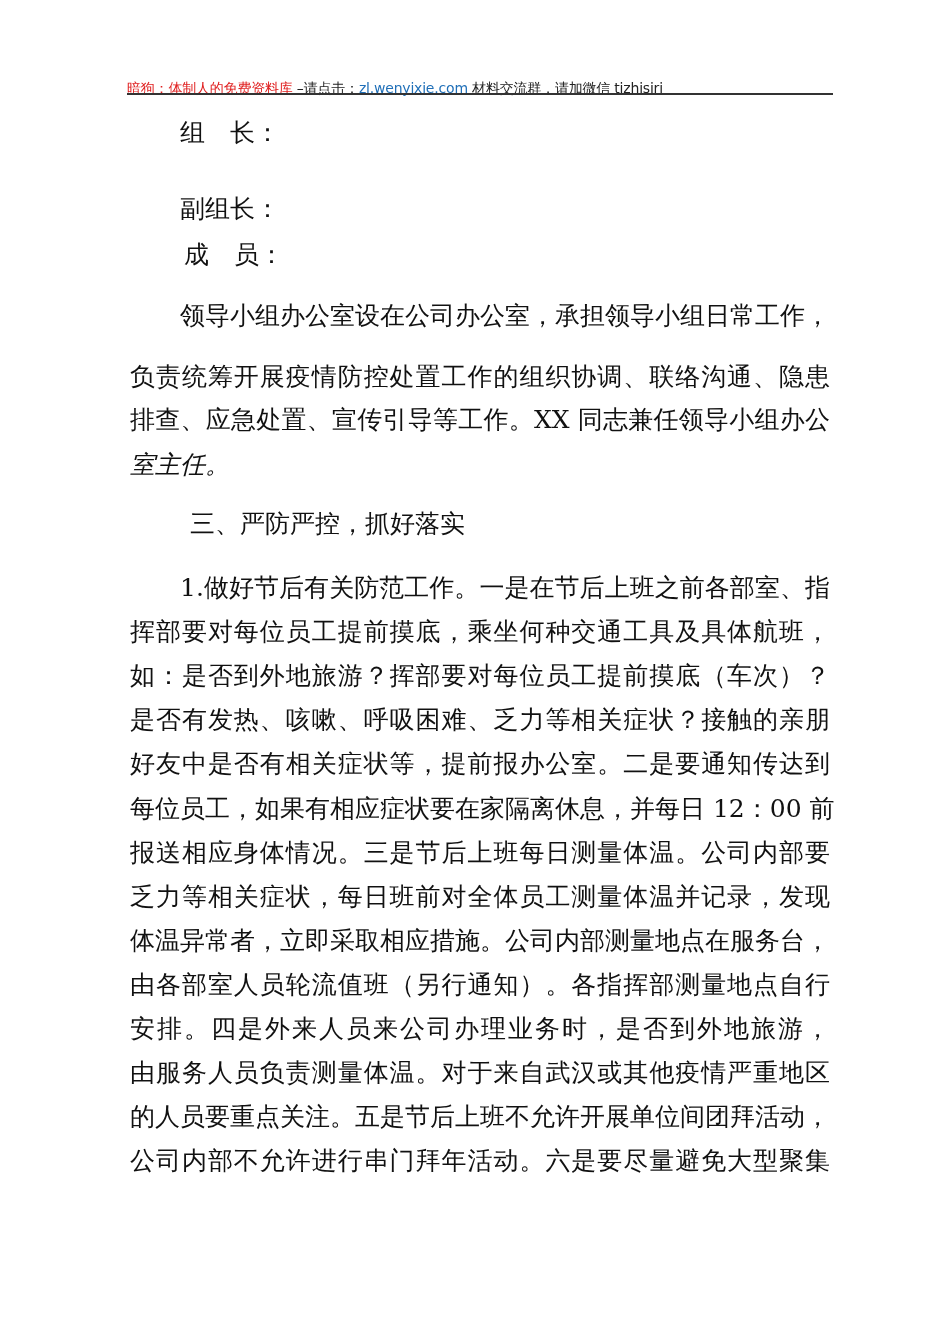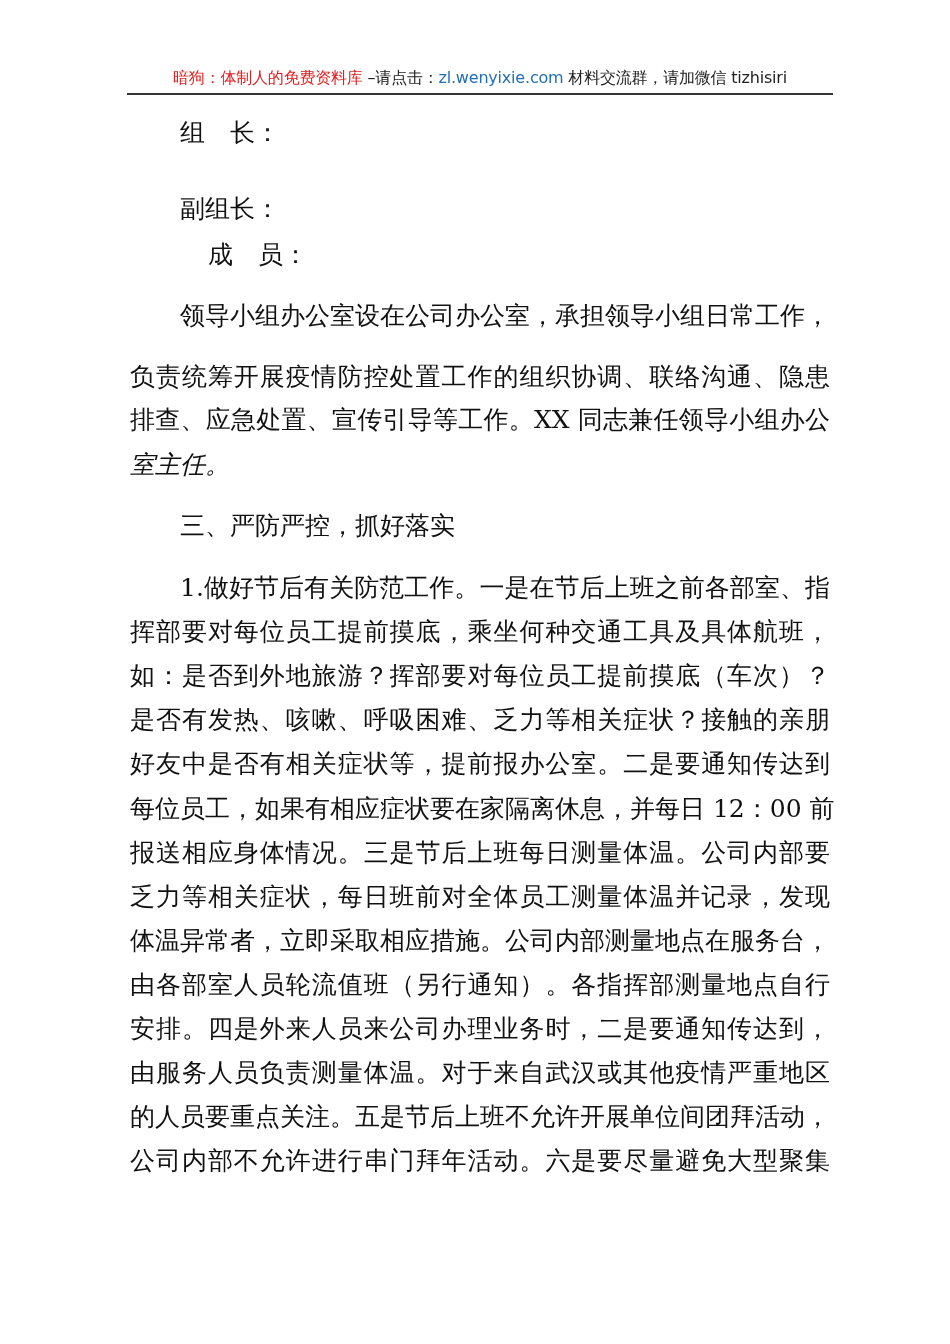--- a/index.html
+++ b/index.html
@@ -1,56 +1,56 @@
 <!DOCTYPE html>
 <html><head>
   <meta charset="utf-8">
   <style>
     html, body { margin: 0; padding: 0; background: #ffffff; }
     body { width: 950px; height: 1344px; position: relative; overflow: hidden;
            font-family: "DejaVu Serif", "Liberation Serif", serif; color: #111; }
-    .header { position: absolute; left: 127px; top: 68px; width: 706px; height: 26px;
-              font-family: "DejaVu Sans", "Liberation Sans", sans-serif; font-size: 16px;
-              text-align: center; white-space: nowrap; letter-spacing: -0.2px; }
+    .header { position: absolute; left: 127px; top: 80px; width: 706px; height: 26px;
+              font-family: "DejaVu Sans", "Liberation Sans", sans-serif; font-size: 14px;
+              text-align: left; white-space: nowrap; letter-spacing: -0.2px; }
     .header .red { color: #e02020; }
     .header .dark { color: #222; }
     .header .link { color: #1f6fb8; }
     .header-rule { position: absolute; left: 127px; top: 93px; width: 706px; height: 2px; background: #333; }
     .line { position: absolute; left: 130px; width: 700px; font-size: 25px; line-height: 30px;
             white-space: nowrap; text-align: justify; text-align-last: justify; letter-spacing: 0; }
     .line.last { text-align-last: left; font-style: italic; }
     .label { position: absolute; font-size: 25px; line-height: 30px; white-space: nowrap; }
-    .heading { position: absolute; left: 180px; font-size: 25px; line-height: 30px;
-               font-family: Liberation Serif, serif; white-space: nowrap; }
+    .heading { position: absolute; left: 190px; font-size: 25px; line-height: 30px;
+               font-family: Liberation Mono, monospace; white-space: nowrap; }
   </style>
 </head>
 <body>
 
 <div class="header">
   <span class="red">暗狗：体制人的免费资料库</span><span class="dark"> –请点击：</span><span class="link">zl.wenyixie.com</span><span class="dark">    材料交流群，请加微信 tizhisiri</span>
 </div>
 <div class="header-rule"></div>
 
 <div class="label" style="left:180px; top:118px;">组　长：</div>
 <div class="label" style="left:180px; top:178px;margin-top:16px;">副组长：</div>
-<div class="label" style="left:208px; top:240px;">成　员：</div>
+<div class="label" style="left:184px; top:240px;">成　员：</div>
 
 <div class="line" style="left:180px; width:650px; top:301px;">领导小组办公室设在公司办公室，承担领导小组日常工作，</div>
 <div class="line" style="top:362px;">负责统筹开展疫情防控处置工作的组织协调、联络沟通、隐患</div>
 <div class="line" style="top:405px;">排查、应急处置、宣传引导等工作。XX 同志兼任领导小组办公</div>
 <div class="line last" style="top:450px;">室主任。</div>
 
 <div class="heading" style="top:511px;">三、严防严控，抓好落实</div>
 
 <div class="line" style="left:180px; width:650px; top:573px;">1.做好节后有关防范工作。一是在节后上班之前各部室、指</div>
 <div class="line" style="top:617px;">挥部要对每位员工提前摸底，乘坐何种交通工具及具体航班，</div>
 <div class="line" style="top:661px;">如：是否到外地旅游？挥部要对每位员工提前摸底（车次）？</div>
 <div class="line" style="top:705px;">是否有发热、咳嗽、呼吸困难、乏力等相关症状？接触的亲朋</div>
 <div class="line" style="top:749px;">好友中是否有相关症状等，提前报办公室。二是要通知传达到</div>
 <div class="line" style="top:794px;">每位员工，如果有相应症状要在家隔离休息，并每日 12：00 前</div>
 <div class="line" style="top:838px;">报送相应身体情况。三是节后上班每日测量体温。公司内部要</div>
 <div class="line" style="top:882px;">乏力等相关症状，每日班前对全体员工测量体温并记录，发现</div>
 <div class="line" style="top:926px;">体温异常者，立即采取相应措施。公司内部测量地点在服务台，</div>
 <div class="line" style="top:970px;">由各部室人员轮流值班（另行通知）。各指挥部测量地点自行</div>
-<div class="line" style="top:1014px;">安排。四是外来人员来公司办理业务时，二是要通知传达到，</div>
+<div class="line" style="top:1014px;">安排。四是外来人员来公司办理业务时，是否到外地旅游，</div>
 <div class="line" style="top:1058px;">由服务人员负责测量体温。对于来自武汉或其他疫情严重地区</div>
 <div class="line" style="top:1102px;">的人员要重点关注。五是节后上班不允许开展单位间团拜活动，</div>
 <div class="line" style="top:1146px;">公司内部不允许进行串门拜年活动。六是要尽量避免大型聚集</div>
 
 </body></html>

